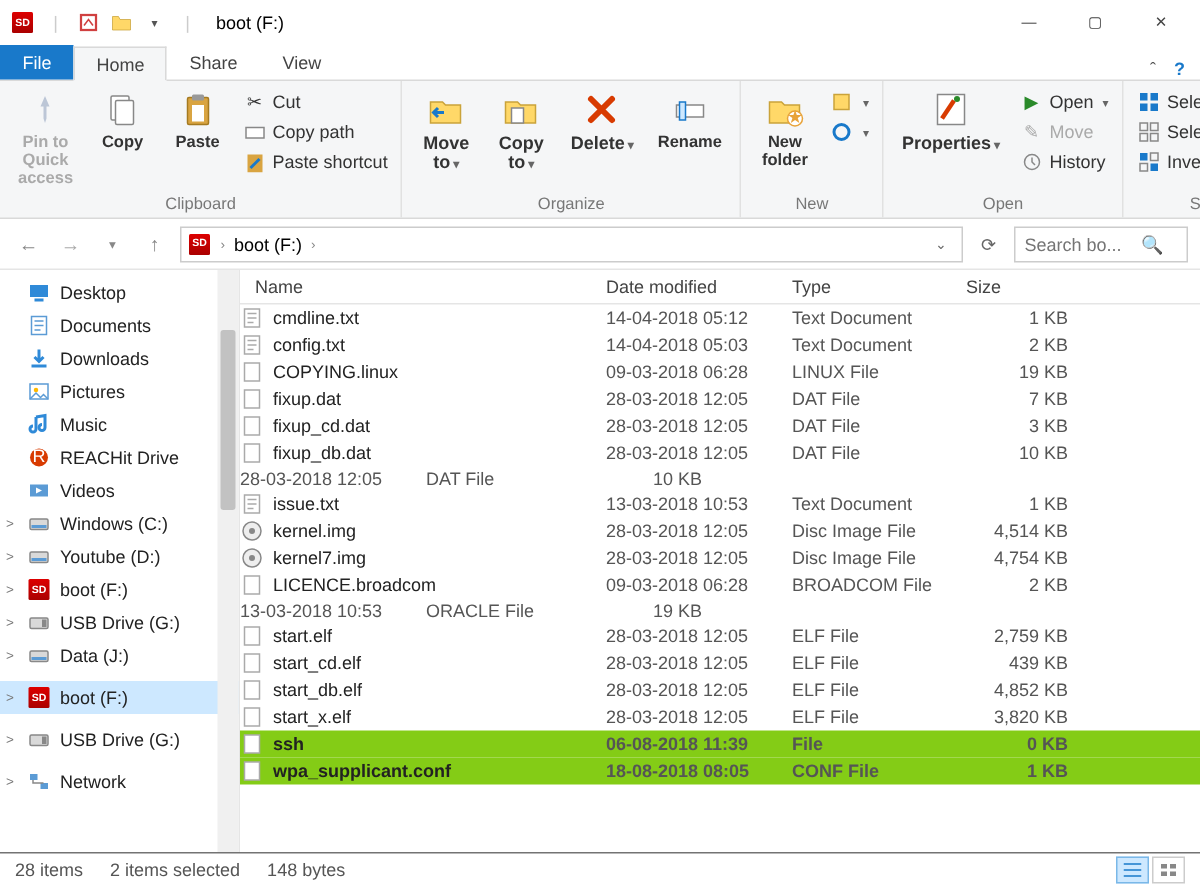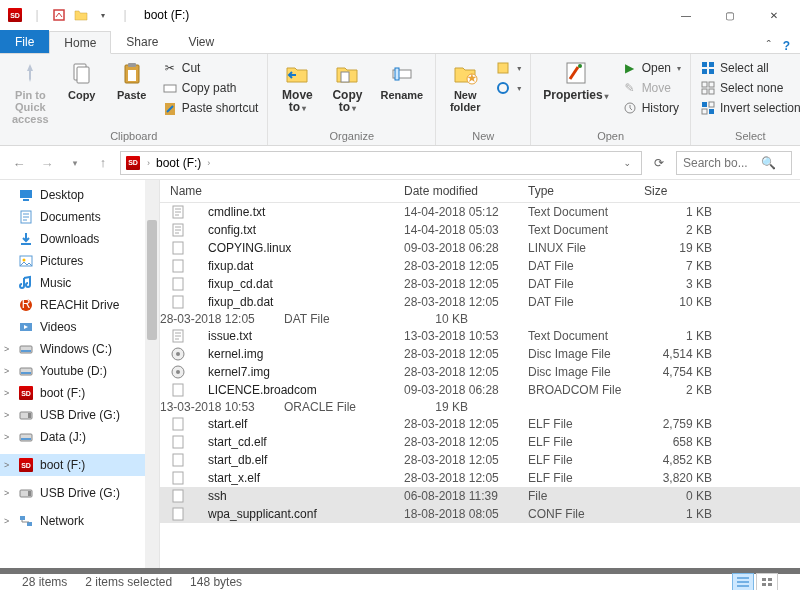--- a/index.html
+++ b/index.html
@@ -42,27 +42,27 @@
 .side-item .tw { position:absolute; left:4px; font-size:9px; color:#777; }
 .side-ic { width:16px; height:16px; display:flex; align-items:center; justify-content:center; }
 .filearea { flex:1; display:flex; flex-direction:column; }
 .cols { display:flex; border-bottom:1px solid #e5e5e5; padding:4px 0; color:#444; font-size:12px; }
 .col-name { width:244px; padding-left:10px; }
 .col-date { width:124px; }
 .col-type { width:116px; }
 .col-size { width:90px; text-align:left; }
 .rows { flex:1; overflow:hidden; }
 .row { display:flex; align-items:center; padding:1px 0; font-size:12px; color:#222; }
-.row.sel { background:#e5e5e5; }
-.row .c-name { width:244px; padding-left:10px; display:flex; align-items:center; gap:22px;text-align:center; }
+.row.sel { background:#84cc16;font-weight:bold; }
+.row .c-name { width:244px; display:flex; align-items:center; gap:6px;text-align:center; }
 .row .c-date { width:124px; color:#555; }
 .row .c-type { width:116px; color:#555; }
 .row .c-size { width:90px; text-align:right; padding-right:22px; color:#555; }
 .file-ic { width:16px; height:16px; display:flex; align-items:center; justify-content:center; }
-.statusbar { height:22px; border-top:6px solid #737373; display:flex; align-items:center; padding:0 22px; font-size:11px; color:#555; gap:18px; }
+.statusbar { height:22px; border-top:1px solid #737373; display:flex; align-items:center; padding:0 10px; font-size:11px; color:#555; gap:18px; }
 .statusbar .viewbtns { margin-left:auto; display:flex; gap:2px; }
 .viewbtn { width:22px; height:18px; border:1px solid #ccc; display:flex; align-items:center; justify-content:center; font-size:9px; }
 .viewbtn.act { background:#cde8ff; border-color:#7ab8e8; }
 .scrollbar-v { position:absolute; right:0; top:0; width:14px; height:100%; background:#f0f0f0; }
 .thumb { position:absolute; left:2px; width:10px; background:#c2c2c2; border-radius:2px; }
 .disabled { color:#aaa; }
 svg { display:block; }
 </style>
 </head>
 <body>
@@ -180,20 +180,28 @@
               <path d="M3 8h8l2 2h10v12H3z" fill="#ffd868" stroke="#caa33a"></path>
               <rect x="7" y="12" width="8" height="10" fill="#fff" stroke="#888"></rect>
             </svg>
           </span>
         <span class="lbl"><span style="white-space:pre-line">Copy
 to</span><span class="drop">▾</span></span>
       </div>
       <div class="bigbtn">
         <span class="gl">
             <svg width="24" height="24">
+              <path d="M5 5L19 19M19 5L5 19" stroke="#d83b01" stroke-width="4" stroke-linecap="round"></path>
+            </svg>
+          </span>
+        <span class="lbl"><span>Delete</span><span class="drop">▾</span></span>
+      </div>
+      <div class="bigbtn">
+        <span class="gl">
+            <svg width="24" height="24">
               <rect x="3" y="9" width="18" height="8" fill="#fff" stroke="#888"></rect>
               <rect x="5" y="7" width="4" height="12" fill="#cde8ff" stroke="#1979ca"></rect>
             </svg>
           </span>
         <span class="lbl">Rename</span>
       </div>
     </div>
     <div class="group-label">Organize</div>
   </div>
 
@@ -649,21 +657,21 @@
           <div class="c-name">
             <span class="file-ic">
               <svg width="16" height="16">
                 <rect x="3" y="2" width="10" height="12" fill="#fff" stroke="#aaa"></rect>
               </svg>
             </span>
             <span>start_cd.elf</span>
           </div>
           <div class="c-date">28-03-2018 12:05</div>
           <div class="c-type">ELF File</div>
-          <div class="c-size">658 KB</div>
+          <div class="c-size">439 KB</div>
         </div>
         <div class="row">
           <div class="c-name">
             <span class="file-ic">
               <svg width="16" height="16">
                 <rect x="3" y="2" width="10" height="12" fill="#fff" stroke="#aaa"></rect>
               </svg>
             </span>
             <span>start_db.elf</span>
           </div>

